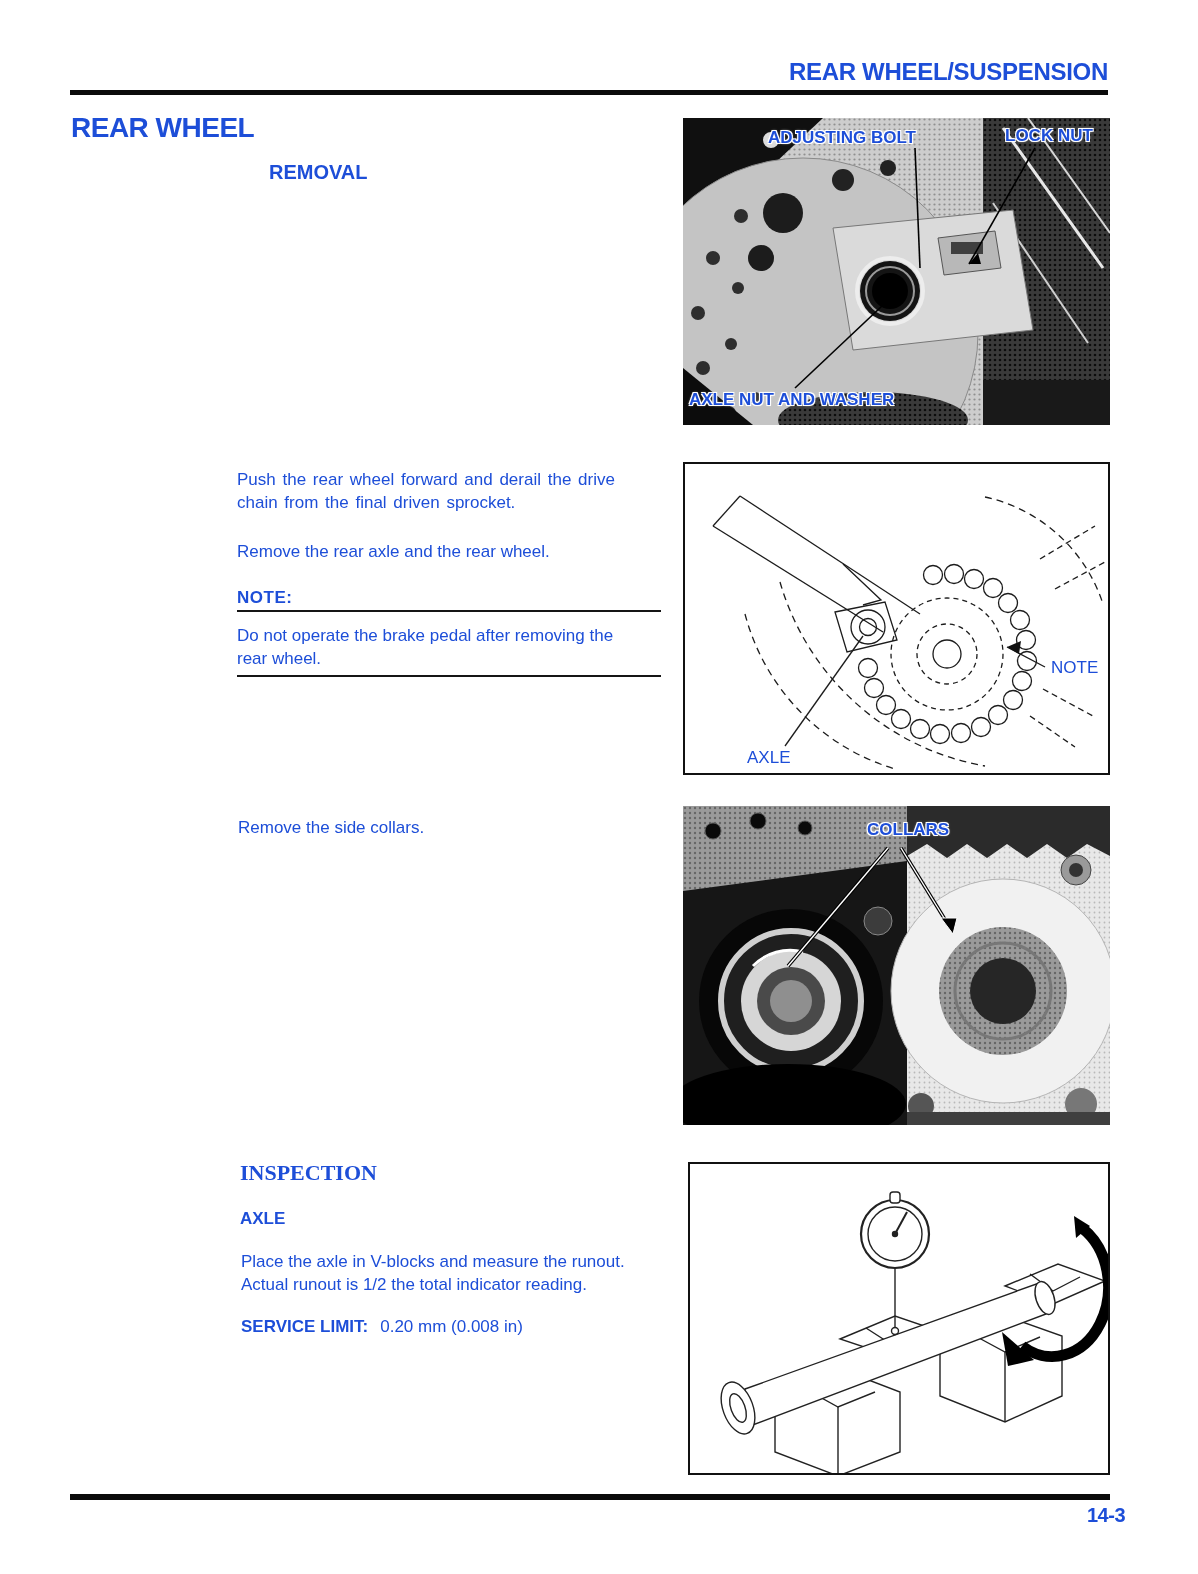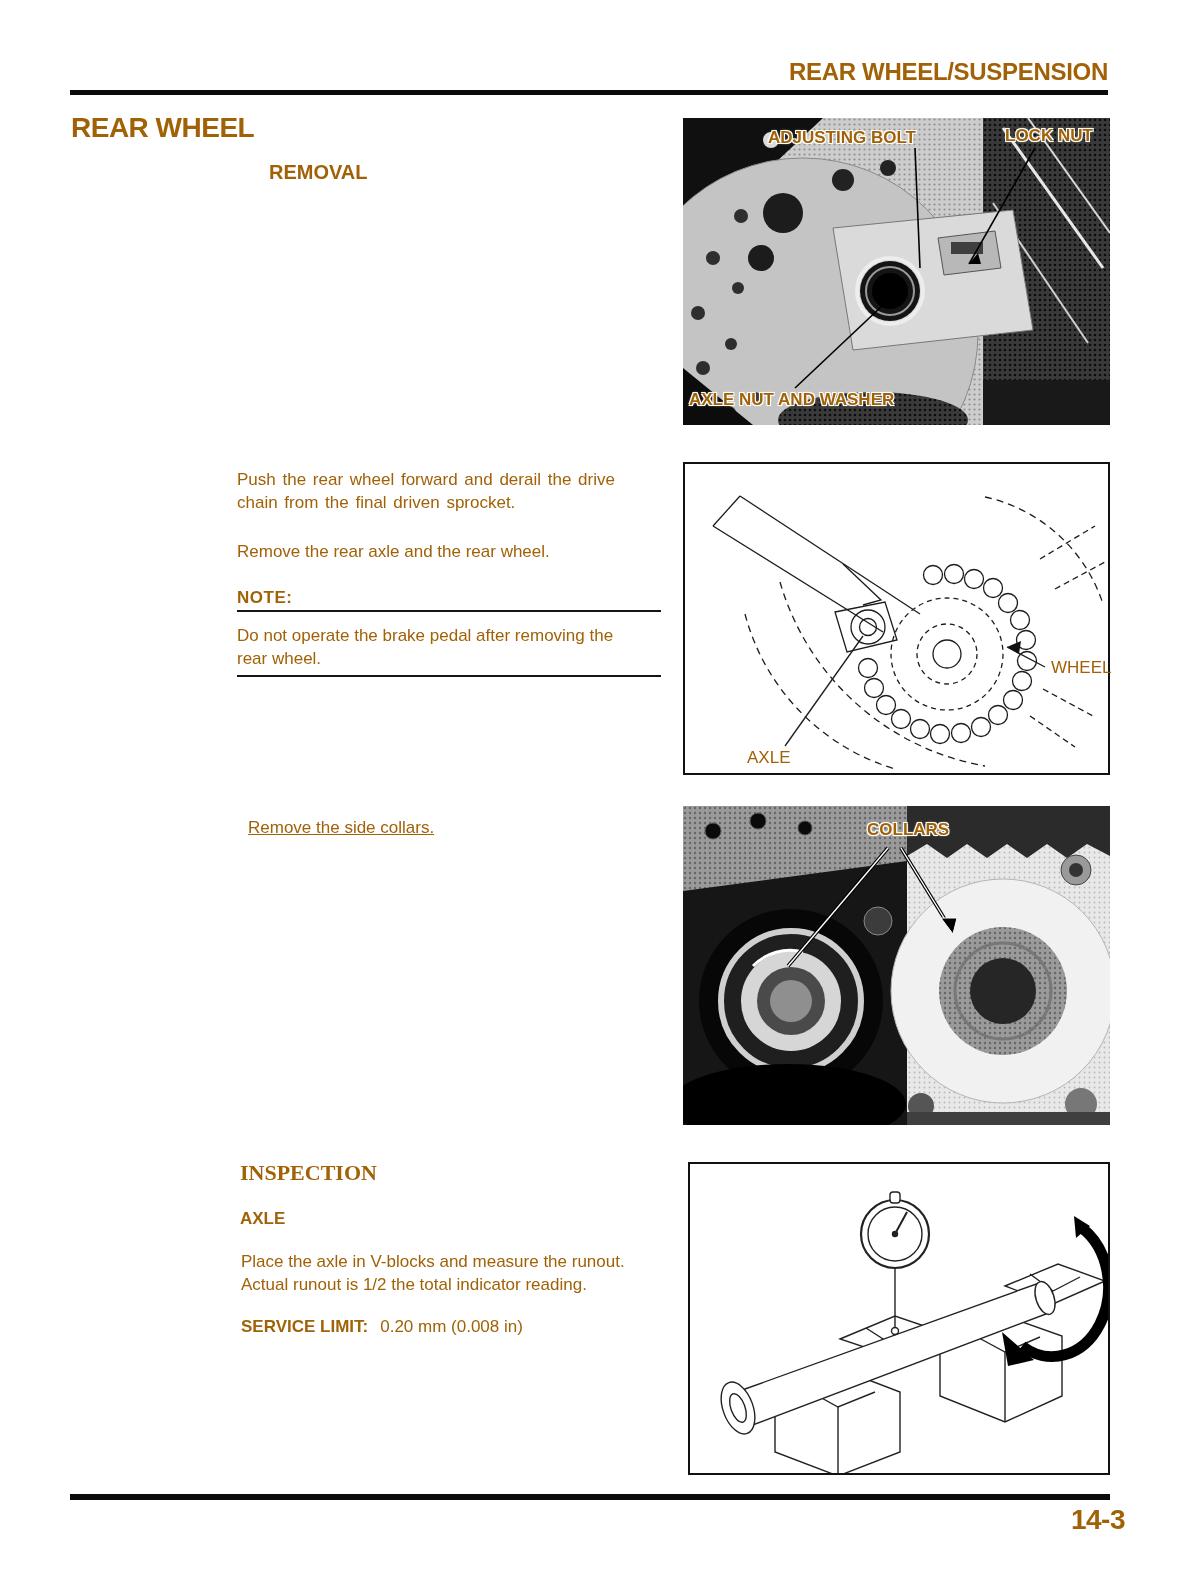--- a/index.html
+++ b/index.html
@@ -1,21 +1,21 @@
 <!DOCTYPE html>
 <html><head>
 <meta charset="utf-8">
 <style>
   html,body{margin:0;padding:0;background:#e5e5e5;}
   .page{
     position:relative;
     width:1198px;height:1574px;
     background:#ffffff;
     font-family:"Liberation Sans", sans-serif;
-    color:#a16207;
+    color:#1d4ed8;
     overflow:hidden;
   }
   .abs{position:absolute;}
   .hdr-title{
     top:58px;right:90px;
     font-size:24px;font-weight:bold;letter-spacing:-0.3px;
   }
   .hdr-rule{left:70px;top:90px;width:1038px;height:5px;background:#0b0b0b;}
   .rw-title{left:71px;top:112px;font-size:28px;font-weight:bold;letter-spacing:-0.5px;}
   .h-removal{left:237px;top:161px;font-size:20px;font-weight:bold;margin-left:32px;}
@@ -23,29 +23,29 @@
     font-size:17px;line-height:22.5px;white-space:pre-line;width:470px;
   }
   .p1{left:237px;top:203px;}
   .p2{left:237px;top:468px;line-height:23px;word-spacing:2px;}
   .p3{left:237px;top:540px;line-height:23px;}
   .note-label{left:237px;top:588px;font-size:17px;font-weight:bold;letter-spacing:0.5px;}
   .rule-thin{height:2px;background:#151515;}
   .r1{left:237px;top:610px;width:424px;}
   .r2{left:237px;top:675px;width:424px;}
   .p-note{left:237px;top:624px;line-height:23px;}
-  .p4{left:248px;top:817px;text-decoration:underline;}
+  .p4{left:238px;top:817px;}
   .h-inspection{left:240px;top:1160px;font-size:22px;font-weight:bold;font-family:Liberation Serif, serif;}
   .h-axle{left:240px;top:1209px;font-size:17px;font-weight:bold;}
   .p5{left:241px;top:1250px;line-height:23px;}
   .service{left:241px;top:1317px;font-size:17px;}
   .service .lbl{font-weight:bold;}
   .service .val{margin-left:12px;}
   .ftr-rule{left:70px;top:1494px;width:1040px;height:6px;background:#0b0b0b;}
-  .page-num{top:1504px;right:73px;font-size:28px;font-weight:bold;letter-spacing:-0.5px;}
+  .page-num{top:1504px;right:73px;font-size:20px;font-weight:bold;letter-spacing:-0.5px;}
 
   .figure{position:absolute;}
   .fig1{left:683px;top:118px;width:427px;height:267px;}
   .fig2{left:683px;top:462px;width:427px;height:313px;border:2px solid #111;box-sizing:border-box;}
   .fig3{left:683px;top:806px;width:427px;height:319px;}
   .fig4{left:688px;top:1162px;width:422px;height:313px;border:2px solid #111;box-sizing:border-box;}
   .figure svg{display:block;}
   .fig-label{
     position:absolute;font-size:17px;font-weight:bold;white-space:nowrap;
     text-shadow:-1px -1px 0 #fff,1px -1px 0 #fff,-1px 1px 0 #fff,1px 1px 0 #fff,0 0 3px #fff;
@@ -167,21 +167,21 @@
           <circle cx="216" cy="255" r="9.5"></circle>
             <circle cx="201" cy="241" r="9.5"></circle>
             <circle cx="189" cy="224" r="9.5"></circle>
           <circle cx="183" cy="204" r="9.5"></circle>
         </g>
         <line x1="360" y1="203" x2="322" y2="183"></line>
         <line x1="100" y1="282" x2="178" y2="172"></line>
       </g>
       <polygon points="322,183 336,177 334,190" fill="#111"></polygon>
     </svg>
-    <span class="fig-label plain" style="left:366px;top:194px;">WHEEL</span>
+    <span class="fig-label plain" style="left:366px;top:194px;">NOTE</span>
     <span class="fig-label plain" style="left:62px;top:284px;">AXLE</span>
   </div>
 
   <div class="abs para p4">Remove the side collars.</div>
 
   <div class="figure fig3">
     <svg width="427" height="319" viewBox="0 0 427 319">
       <defs>
         <pattern id="f3light" width="5" height="5" patternUnits="userSpaceOnUse">
           <rect width="5" height="5" fill="#e8e8e8"></rect>

